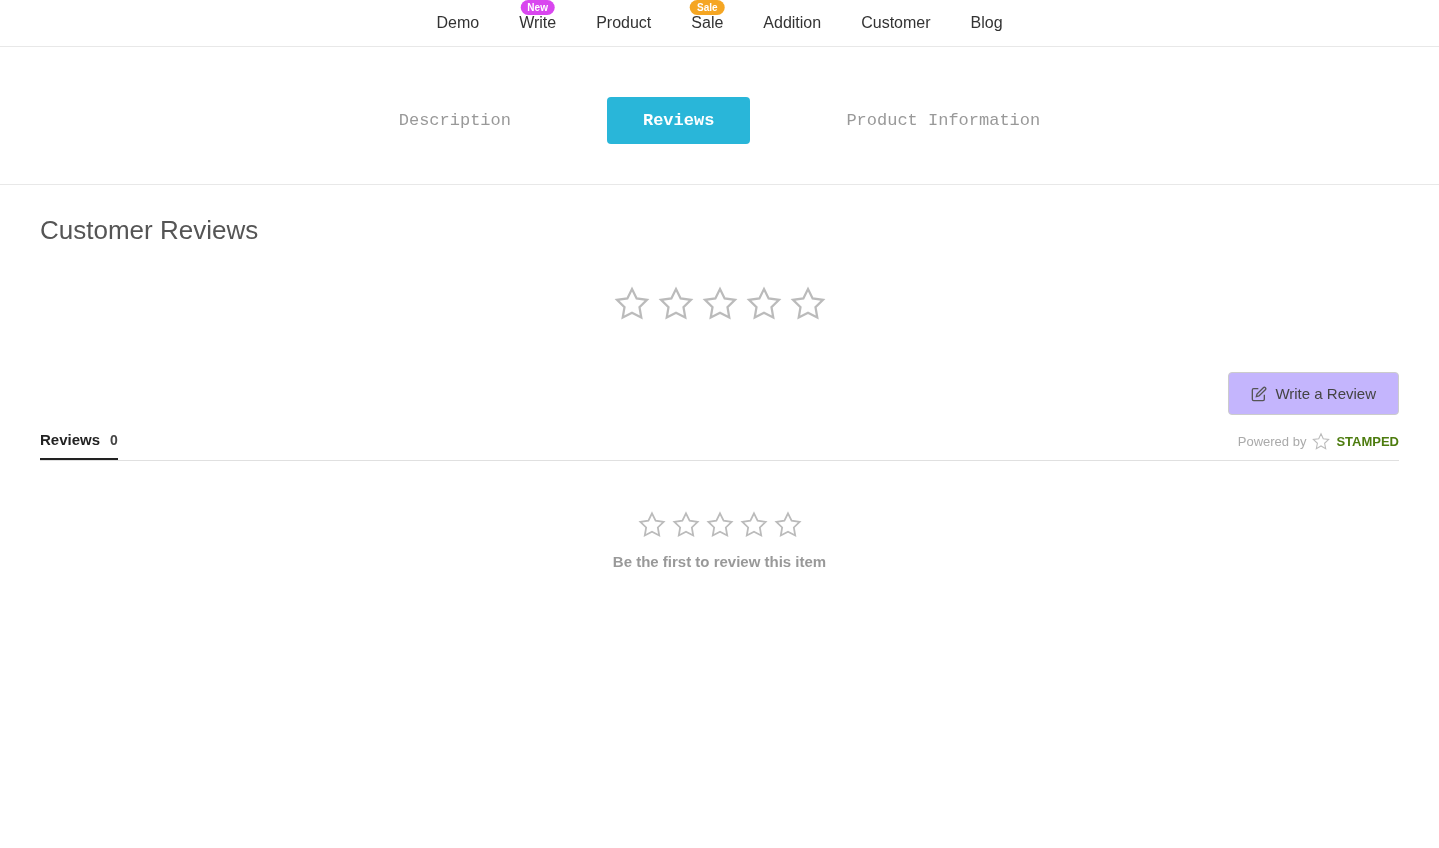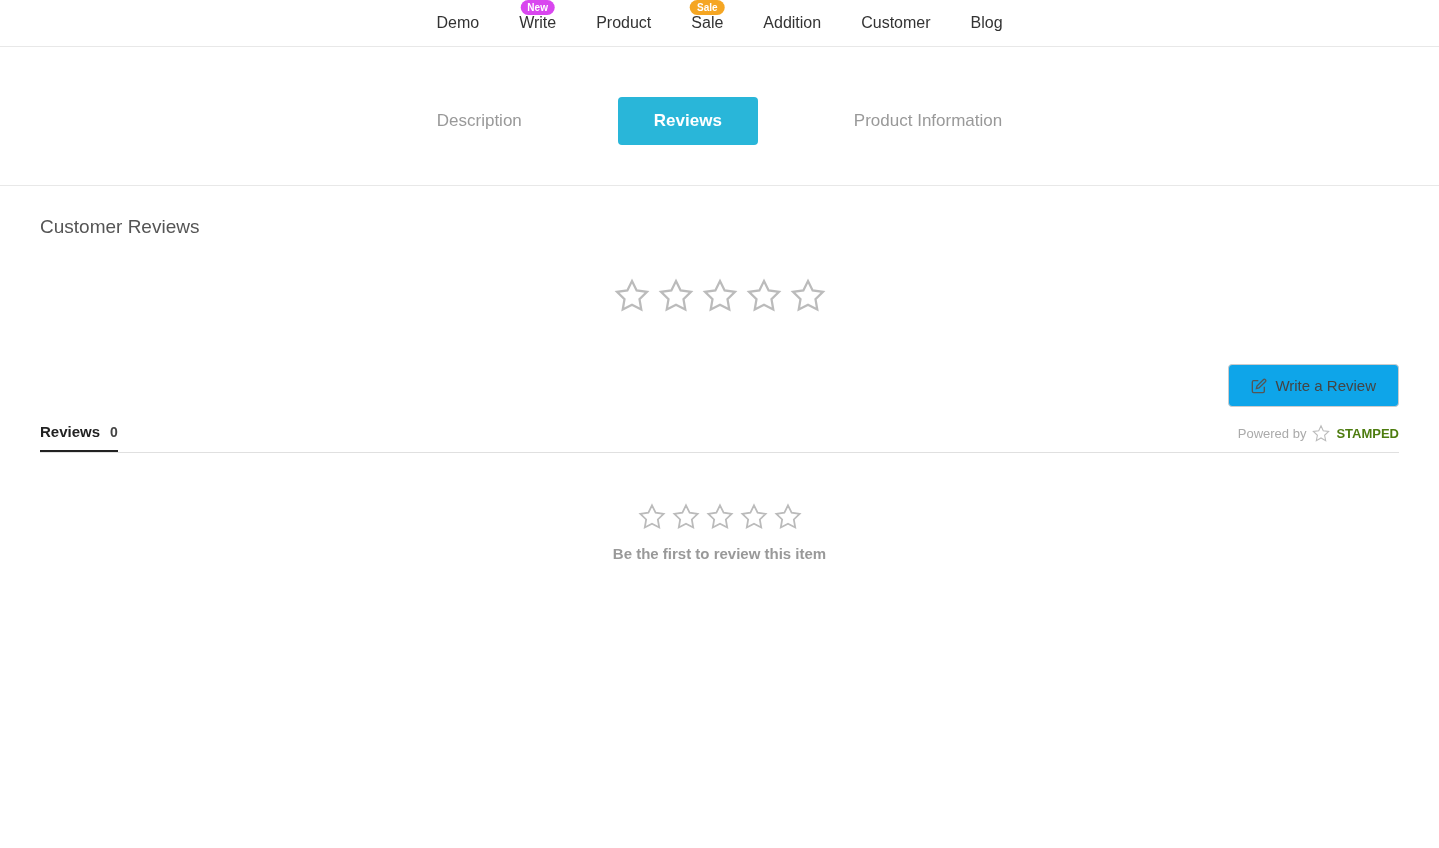--- a/index.html
+++ b/index.html
@@ -53,35 +53,35 @@
       padding: 50px 0 40px;
     }
     .tab-btn {
       font-size: 17px;
       color: #999;
       cursor: pointer;
       background: none;
       border: none;
       padding: 14px 36px;
       border-radius: 4px;
-      font-family: Liberation Sans, sans-serif;
+      font-family: Liberation Mono, monospace;
     }
     .tab-btn.active {
       background: #29b6d9;
       color: #fff;
       font-weight: 600;
     }
 
     
     .main-content {
       padding: 30px 40px 60px;
     }
 
     .customer-reviews-title {
-      font-size: 19px;
+      font-size: 26px;
       font-weight: 400;
       color: #555;
       margin-bottom: 40px;
     }
 
     
     .stars-large {
       display: flex;
       justify-content: center;
       gap: 8px;
@@ -101,21 +101,21 @@
       stroke: #bbb;
       stroke-width: 1.5;
     }
 
     
     .write-review-btn {
       display: flex;
       align-items: center;
       gap: 8px;
       border: 1px solid #ccc;
-      background: #0ea5e9;
+      background: #c4b5fd;
       padding: 12px 22px;
       font-size: 15px;
       color: #444;
       cursor: pointer;
       border-radius: 4px;
       font-family: inherit;
     }
 
     
     .reviews-bar {

